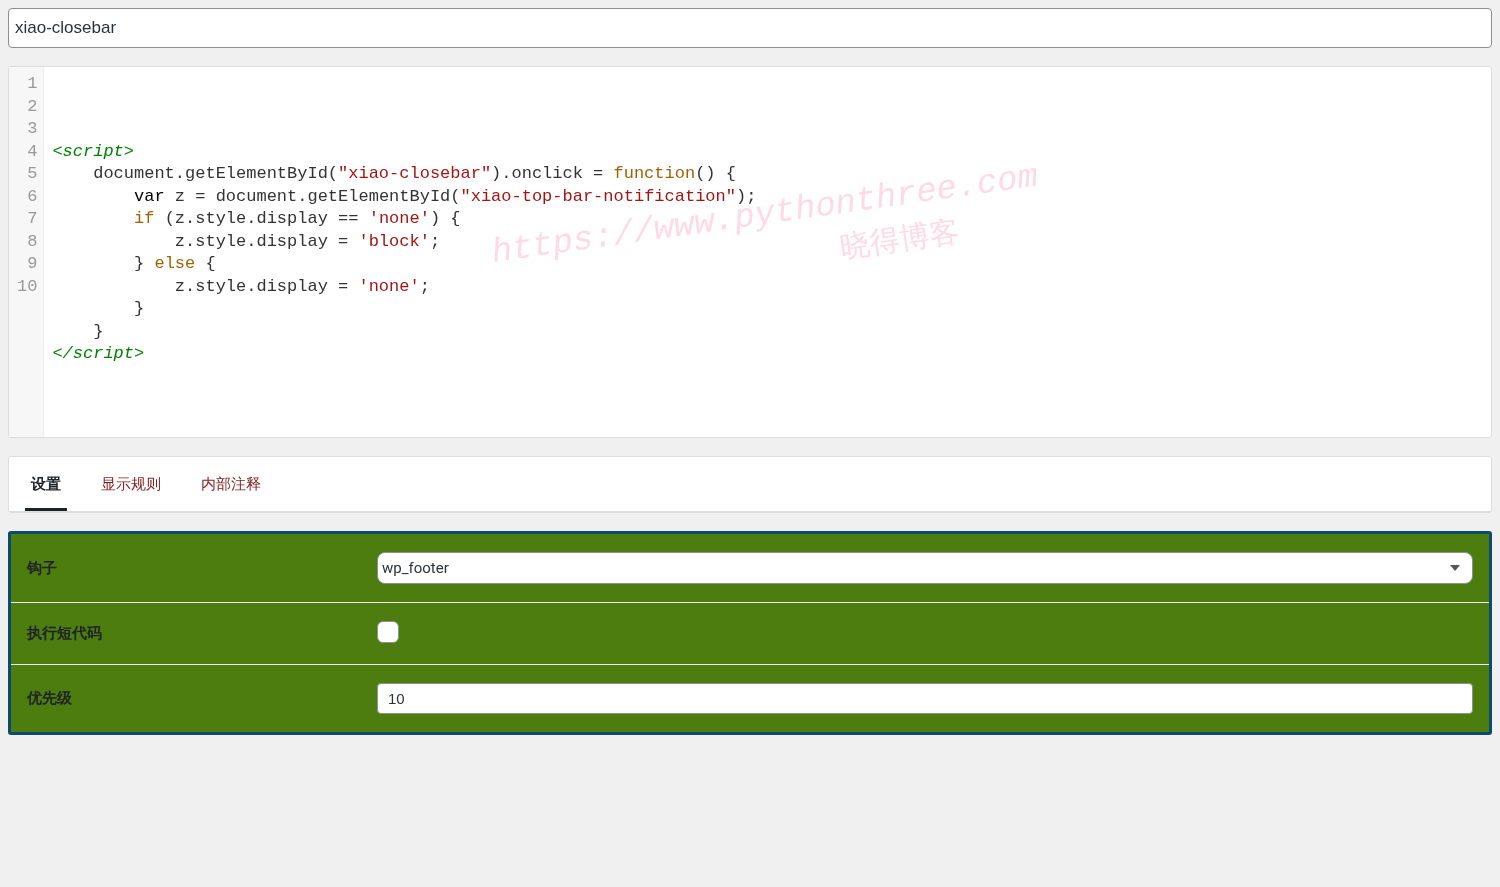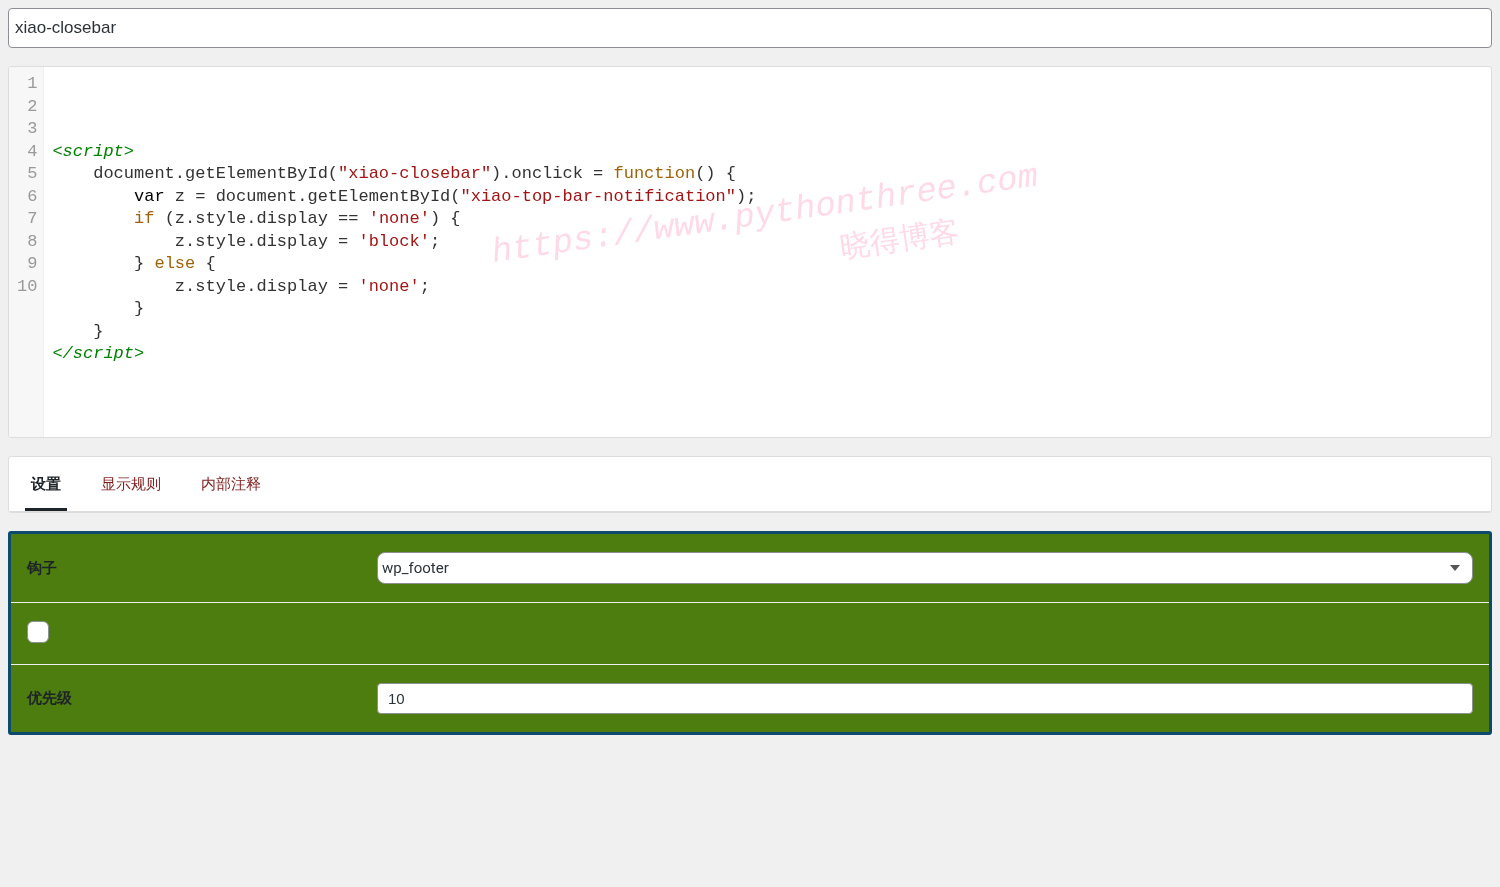--- a/index.html
+++ b/index.html
@@ -217,20 +217,21 @@
   <div class="row">
     <div class="row-label">钩子</div>
     <div class="row-field">
       <div class="select">
         <span>wp_footer</span>
       </div>
     </div>
   </div>
 
   <div class="row">
+    <div class="row-label">执行短代码</div>
     <div class="row-field">
       <input type="checkbox" class="cbx" style="">
     </div>
   </div>
 
 
   <div class="row">
     <div class="row-label">优先级</div>
     <div class="row-field">
       <input type="text" class="number" value="10" style="">

